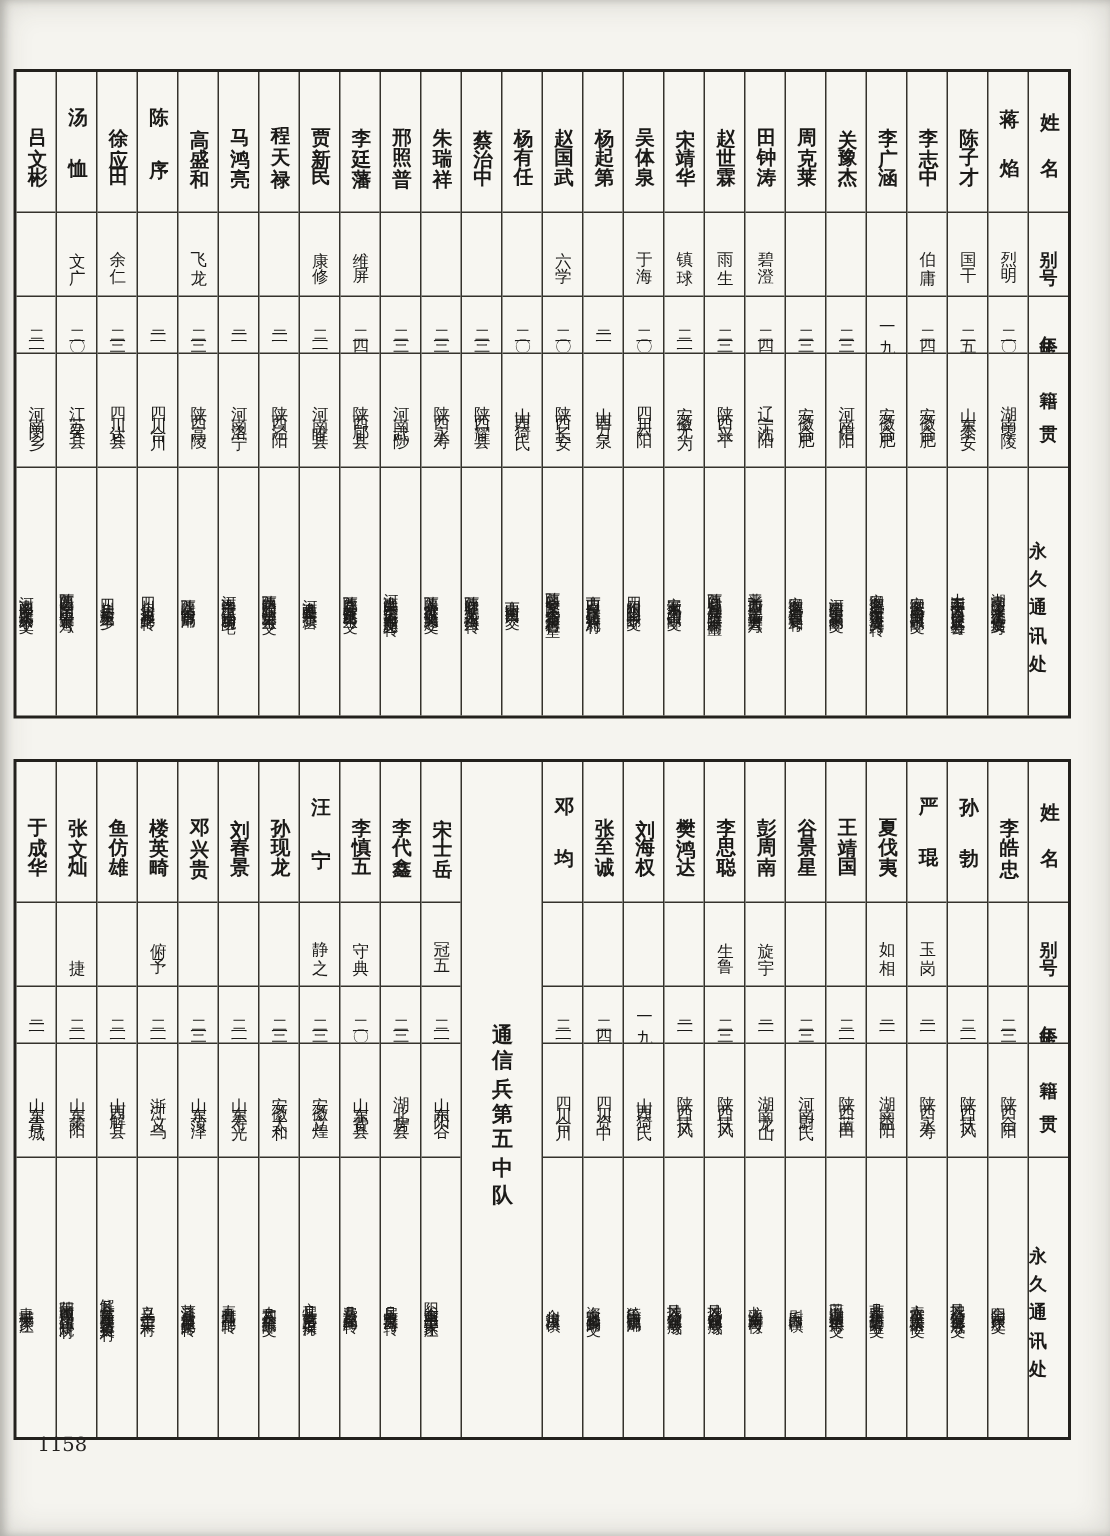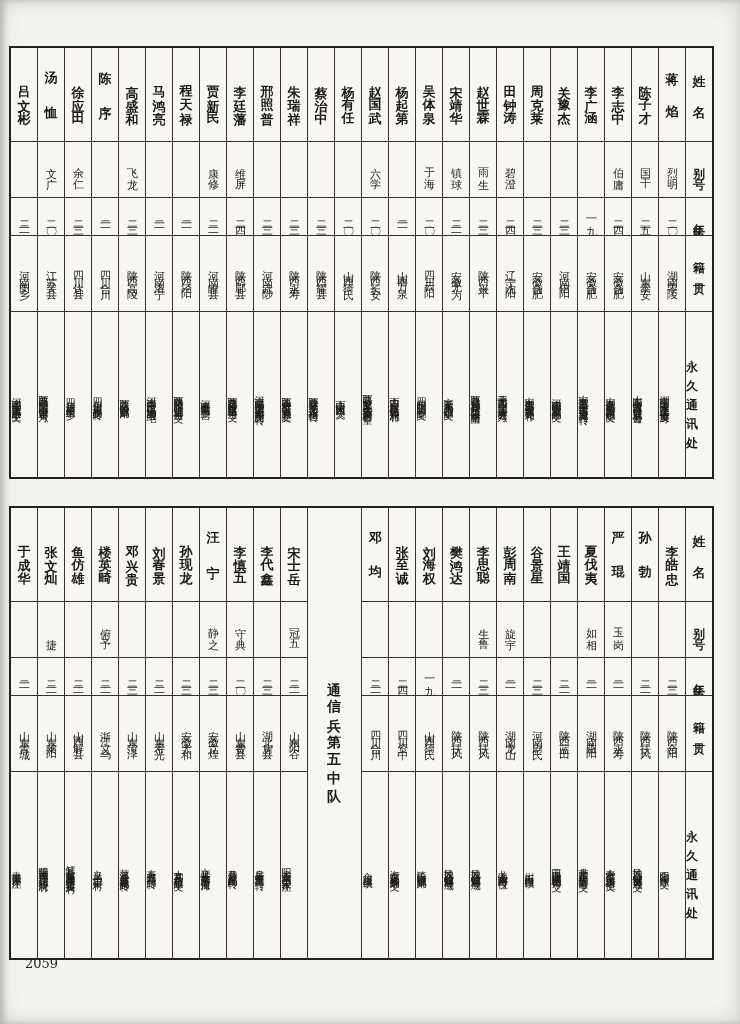--- a/index.html
+++ b/index.html
@@ -912,14 +912,14 @@
           <span class="s">二一</span>
         </div>
         <div class="cell b-origin">
           <span class="s">山东青城</span>
         </div>
         <div class="cell b-address">
           <span class="s">青城大于家庄</span>
         </div>
       </div>
     </div>
-  <div class="page-number">2059</div>
+  <div class="page-number">1158</div>
 </div>
 
 </body></html>

